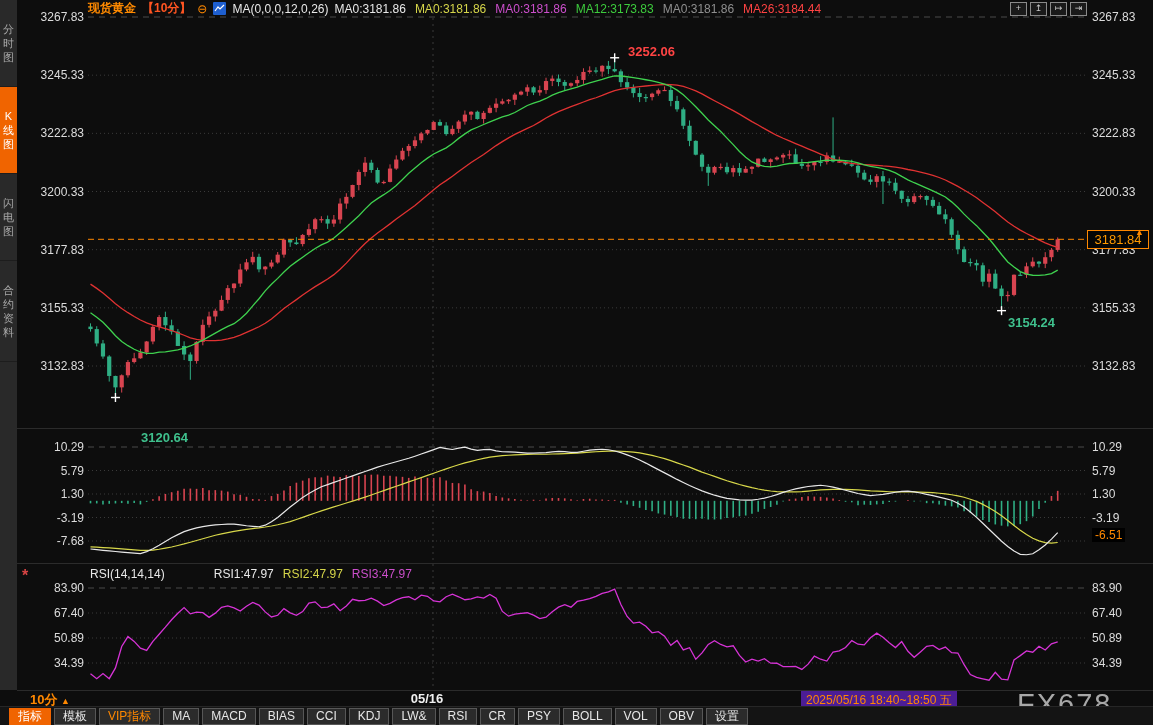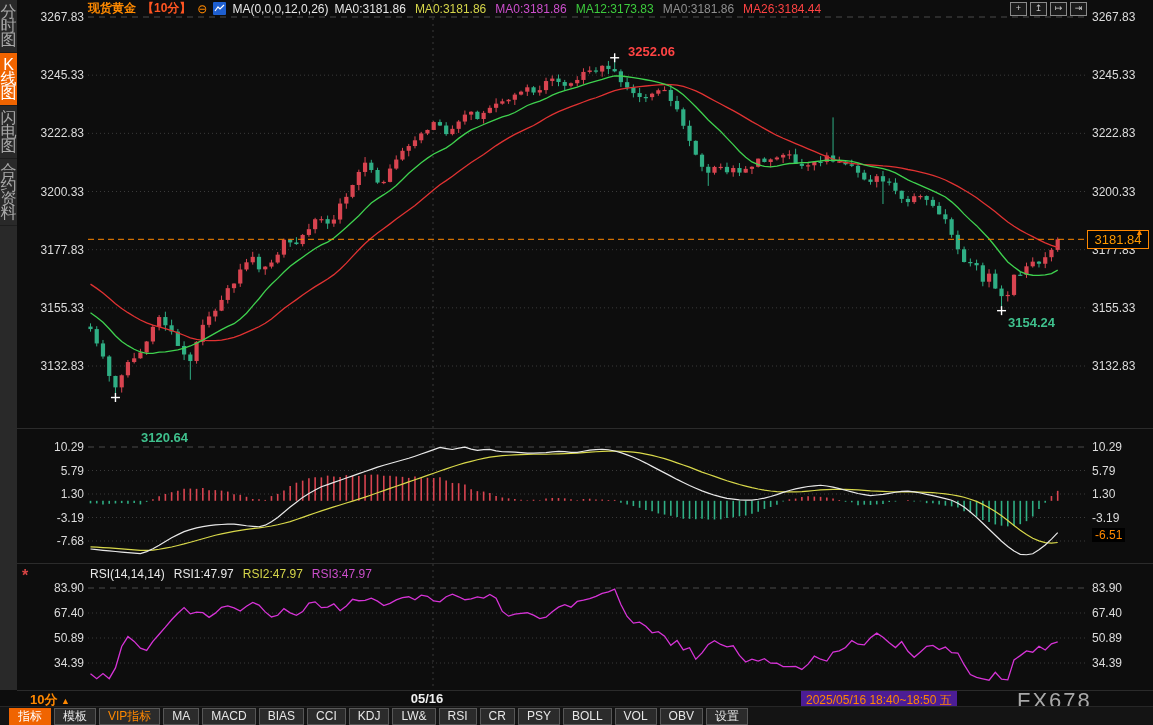--- a/index.html
+++ b/index.html
@@ -2,22 +2,22 @@
 <html><head>
 <meta charset="utf-8">
 <style>
   html,body{margin:0;padding:0;background:#000;}
   #app{position:relative;width:1153px;height:725px;background:#0d0d0d;overflow:hidden;
        font-family:"Liberation Sans",sans-serif;-webkit-font-smoothing:antialiased;}
   .abs{position:absolute;}
   #chart-canvas{position:absolute;left:0;top:0;}
   
   #sidebar{position:absolute;left:0;top:0;width:17px;height:690px;background:#292929;}
-  .side-tab{width:17px;text-align:center;font-size:16px;line-height:14px;color:#a8a8a8;
-            padding:5px 0;word-break:break-all;border-bottom:1px solid #1d1d1d;cursor:pointer;}
+  .side-tab{width:17px;text-align:center;font-size:11px;line-height:14px;color:#a8a8a8;
+            padding:22px 0;word-break:break-all;border-bottom:1px solid #1d1d1d;cursor:pointer;}
   .side-tab.active{background:#f06400;color:#fff;}
   
   #chart-header{left:88px;top:1px;height:15px;display:flex;align-items:center;gap:6px;
                 font-size:12px;white-space:nowrap;}
   #header-icons{right:66px;top:2px;display:flex;gap:3px;}
   .hicon{width:15px;height:12px;border:1px solid #8a8a8a;background:#1a1a1a;color:#c8c8c8;
          font-size:9px;line-height:11px;text-align:center;cursor:pointer;}
   
   .ylab{position:absolute;font-size:12px;color:#dcdcdc;}
   .ylab.left{left:18px;width:66px;text-align:right;}
@@ -27,21 +27,21 @@
   .panel-head{position:absolute;font-size:12px;display:flex;gap:9px;white-space:nowrap;}
   
   .anno{position:absolute;font-size:13px;font-weight:bold;}
   #current-price-box{left:1087px;width:60px;height:17px;border:1px solid #ff8800;background:#060606;
                      color:#ff9900;font-size:13px;line-height:17px;text-align:center;}
   #current-price-arrow{left:1135px;color:#ff8800;font-size:9px;}
   
   #footer-period{left:30px;top:691px;color:#ff8800;font-size:13px;font-weight:bold;}
   #footer-date{left:397px;top:691px;width:60px;text-align:center;color:#f0f0f0;font-size:13px;font-weight:bold;}
   #footer-session{left:801px;top:691px;background:#4c1d95;color:#ff8800;font-size:12px;padding:1px 5px;}
-  #watermark{left:1017px;top:688px;color:#a8a8a8;font-size:22px;letter-spacing:2px;}
+  #watermark{left:1017px;top:688px;color:#a8a8a8;font-size:29px;letter-spacing:2px;}
   
   #toolbar{left:0;top:706px;width:1153px;height:19px;background:#141414;border-top:1px solid #262626;
            display:flex;align-items:center;gap:3px;padding-left:9px;box-sizing:border-box;}
   .tb-btn{height:15px;line-height:15px;padding:0 8px;font-size:12px;color:#e6e6e6;background:#2b2b2b;
           border:1px solid #575757;cursor:pointer;white-space:nowrap;}
   .tb-btn.active{background:#f06400;border-color:#f06400;color:#fff;}
   .tb-btn.vip{color:#ff8800;}
   #rsi-gear{left:22px;top:567px;color:#d94444;font-size:16px;font-weight:bold;}
 </style>
 </head>
@@ -644,21 +644,21 @@
   <div id="anno-high" class="anno" style="color: rgb(255, 68, 68); left: 628px; top: 43.7684px;">3252.06</div>
   <div id="anno-low" class="anno" style="color: rgb(63, 192, 141); left: 141px; top: 401.513px; margin-top: 28px;">3120.64</div>
   <div id="anno-recent-low" class="anno" style="color: rgb(63, 192, 141); left: 1008px; top: 314.651px;">3154.24</div>
   <div id="current-price-box" class="abs" style="top: 229.8px;">3181.84</div>
   <div id="current-price-arrow" class="abs" style="top: 227.3px;">▲</div>
 
 
   <div id="rsi-gear" class="abs">*</div>
   <div id="rsi-head" class="panel-head" style="left:90px;top:567px;">
     <span style="color:#e8e8e8;">RSI(14,14,14)</span>
-    <span style="color:#e8e8e8;">RSI1:47.97</span>
+    <span style="color:#e8e8e8;margin-left:40px;">RSI1:47.97</span>
     <span style="color:#d6d64a;">RSI2:47.97</span>
     <span style="color:#cc4fcc;">RSI3:47.97</span>
   </div>
 
   <div id="footer-period" class="abs">
     <span>10分</span>
     <span style="font-size:9px;">▲</span>
   </div>
   <div id="footer-date" class="abs">05/16</div>
   <div id="footer-session" class="abs">2025/05/16 18:40~18:50 五</div>

